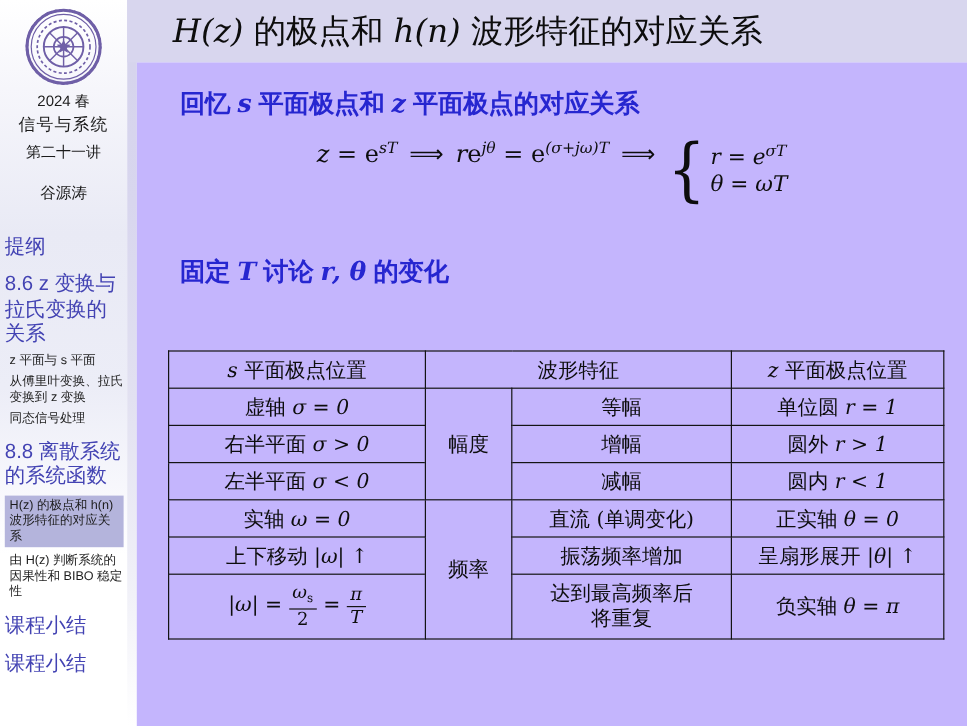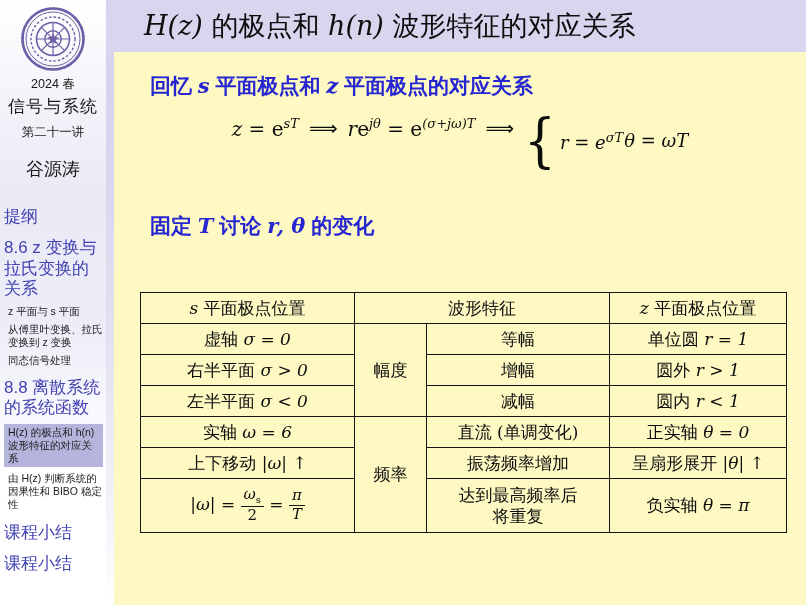--- a/index.html
+++ b/index.html
@@ -12,60 +12,60 @@
     position:absolute; left:0; top:0; width:106px; height:462px;
     background:linear-gradient(180deg,#ffffff 0%,#f6f6fb 16%,#e9eaf5 42%,#ecedf7 70%,#fbfbfe 94%,#ffffff 100%);
   }
   .edge-strip {
     position:absolute; left:106px; top:0; width:8px; height:605px;
     background:linear-gradient(180deg,#d5d3ec 0%,#d8d6ee 28%,#e2e1f1 55%,#f1f1f8 82%,#ffffff 100%);
   }
   .sb-head { text-align:center; padding-top:6px; }
   .sb-logo { display:block; margin:0 auto; }
   .sb-sem { font-size:12.5px; margin-top:4px; color:#1a1a1a; }
-  .sb-course { font-size:17px; margin-top:2px; color:#1a1a1a; letter-spacing:1px; }
+  .sb-course { font-size:14px; margin-top:2px; color:#1a1a1a; letter-spacing:1px; }
   .sb-lect { font-size:12.5px; margin-top:6px; color:#1a1a1a; }
-  .sb-auth { font-size:18px; margin-top:16px; color:#1a1a1a; }
+  .sb-auth { font-size:13px; margin-top:16px; color:#1a1a1a; }
   .sb-nav { margin-top:26px; padding:0 3px 0 4px; text-align:left; }
   .nav-sec {
     color:#4343b3; font-size:17px; line-height:1.2; margin:11px 0 4px 0; cursor:pointer;
   }
   .nav-sub {
     color:#1c1c1c; font-size:10.5px; line-height:1.25; margin:5px 0 5px 4px; cursor:pointer;
   }
   .nav-sub.active { background:#b4b4dc; margin-left:0; padding:2px 2px 2px 4px; }
   
   .titlebar {
     position:absolute; left:106px; top:0; width:700px; height:52px;
     background:#d8d6ee;
   }
   .title-text {
     position:absolute; left:38px; top:8px; font-size:27px; color:#0d0d0d;
     font-family:"DejaVu Serif","Liberation Serif",serif; white-space:nowrap;
   }
   .tmath { font-family:"DejaVu Serif",serif; font-style:italic; }
   
-  .main { position:absolute; left:114px; top:52px; width:692px; height:553px; background:#fef9c3; }
+  .main { position:absolute; left:114px; top:52px; width:692px; height:553px; background:#c4b5fd; }
   .h-blue {
     position:absolute; left:36px; font-size:21px; font-weight:bold; color:#2626d0; white-space:nowrap;
   }
   .h1 { top:20px; }
   .h2 { top:160px; }
   .h-blue .hm { font-family:"DejaVu Serif",serif; font-style:italic; font-weight:bold; }
   .formula {
     position:absolute; left:0; top:64px; width:100%; display:flex; justify-content:center;
     align-items:flex-start; gap:10px; font-family:"DejaVu Serif","Liberation Serif",serif;
     font-size:20px; color:#0d0d0d;
   }
   .formula sup { font-size:13px; font-style:italic; }
   .fvar { font-style:italic; }
   .farrow { font-family:"DejaVu Sans","DejaVu Serif",sans-serif; font-size:20px; }
   .cases { display:flex; align-items:center; gap:4px; }
   .brace { font-size:50px; font-weight:200; transform:scaleY(1.15); line-height:1; }
-  .case-col { display:flex; flex-direction:row; gap:1px; font-size:18px; }
+  .case-col { display:flex; flex-direction:column; gap:1px; font-size:18px; }
   
   .tblwrap { position:absolute; left:26px; top:240px; }
   table.tb {
     border-collapse:collapse; table-layout:fixed;
     font-family:"DejaVu Serif","Liberation Serif",serif; font-size:17px; color:#0d0d0d;
   }
   table.tb td {
     border:1.5px solid #141414; text-align:center; vertical-align:middle; padding:3px 4px;
   }
   .cm { font-family:"DejaVu Serif",serif; font-style:italic; }
@@ -174,21 +174,21 @@
           <td><span>右半平面 </span><span class="cm">σ &gt; 0</span></td>
           <td>增幅</td>
           <td><span>圆外 </span><span class="cm">r &gt; 1</span></td>
         </tr>
         <tr class="rowh">
           <td><span>左半平面 </span><span class="cm">σ &lt; 0</span></td>
           <td>减幅</td>
           <td><span>圆内 </span><span class="cm">r &lt; 1</span></td>
         </tr>
         <tr class="rowh">
-          <td><span>实轴 </span><span class="cm">ω = 6</span></td>
+          <td><span>实轴 </span><span class="cm">ω = 0</span></td>
           <td rowspan="3">频率</td>
           <td>直流 (单调变化)</td>
           <td><span>正实轴 </span><span class="cm">θ = 0</span></td>
         </tr>
         <tr class="rowh">
           <td><span>上下移动 </span><span class="cm">|ω| ↑</span></td>
           <td>振荡频率增加</td>
           <td><span>呈扇形展开 </span><span class="cm">|θ| ↑</span></td>
         </tr>
         <tr class="row6">

